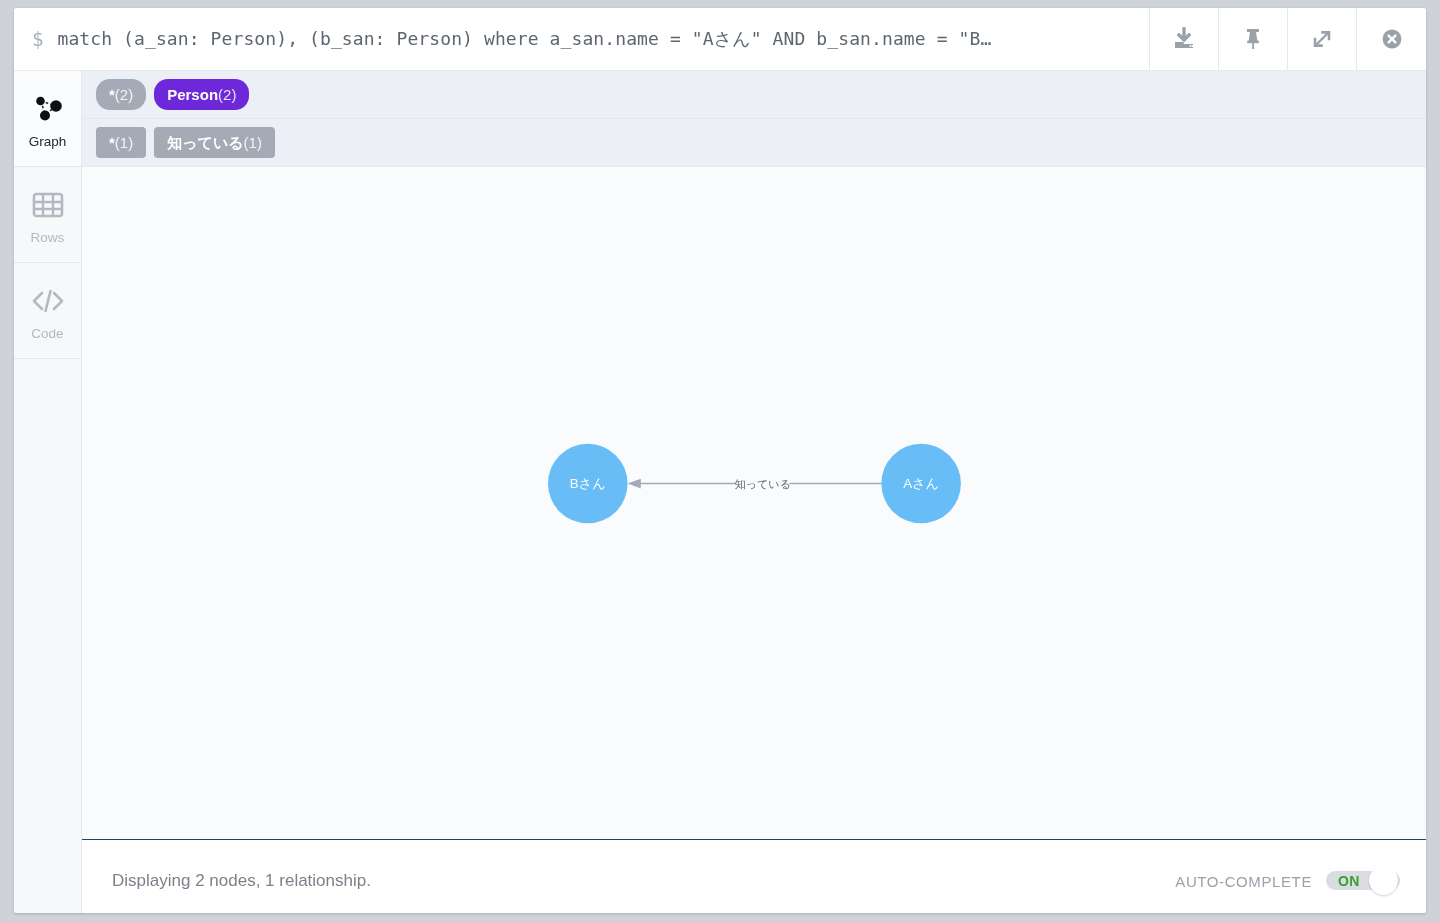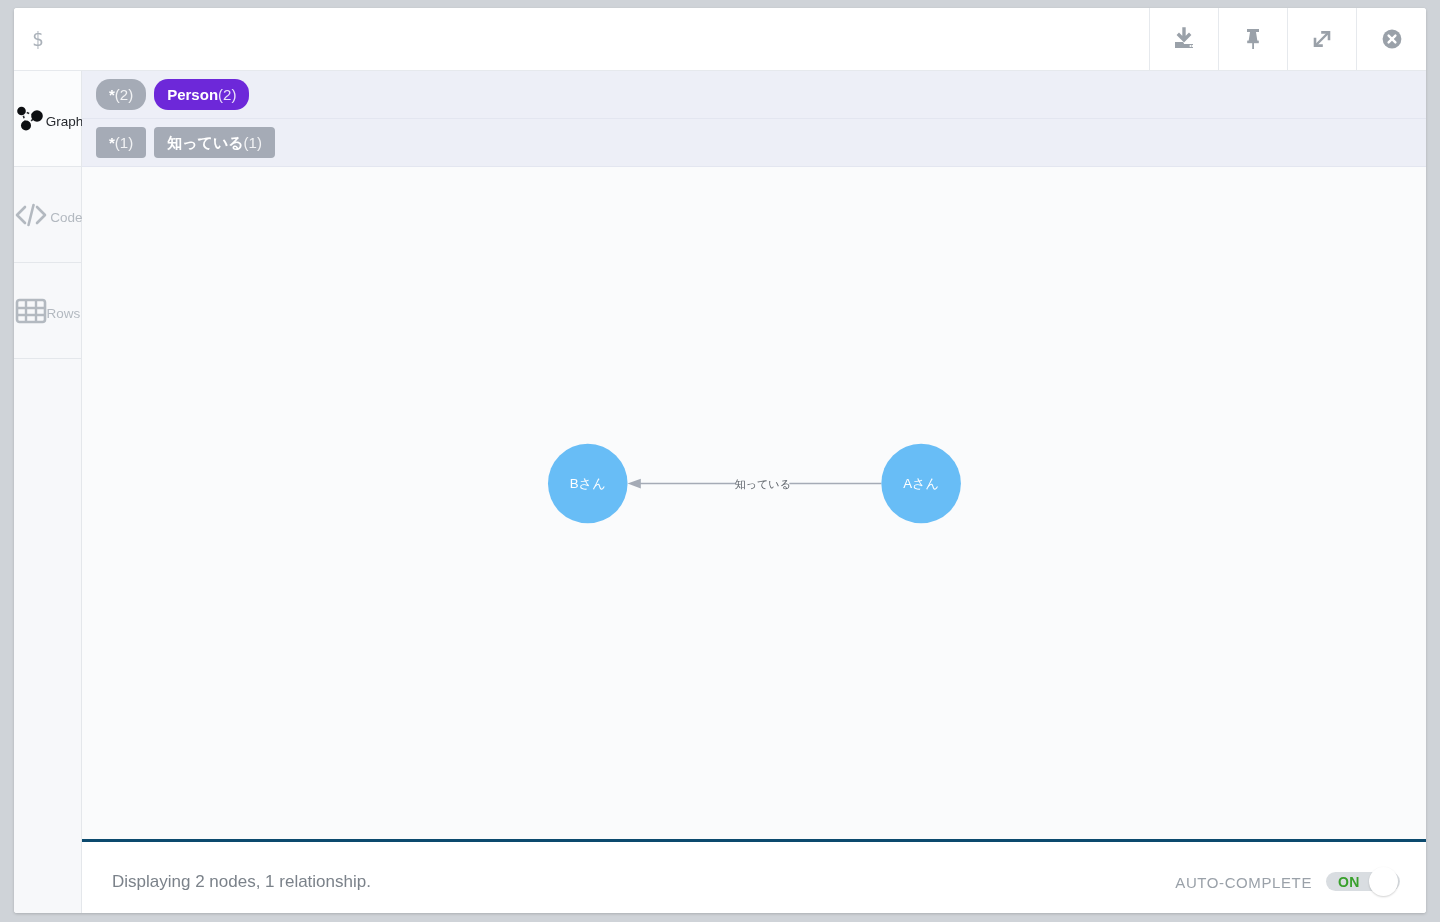--- a/index.html
+++ b/index.html
@@ -78,21 +78,21 @@
     width: 68px;
     min-width: 68px;
     background: #f7f8fa;
     border-right: 1px solid #e4e7eb;
     display: flex;
     flex-direction: column;
   }
   .side-item {
     height: 96px;
     display: flex;
-    flex-direction: row;
+    flex-direction: column;
     align-items: center;
     justify-content: center;
     border-bottom: 1px solid #e4e7eb;
     cursor: pointer;
     color: #b3b9c0;
   }
   .side-item.active { background: #fbfcfd; color: #2b2e33; }
   .side-icon { height: 40px; display: flex; align-items: center; justify-content: center; }
   .side-label { font-size: 13.5px; margin-top: 5px; }
   .side-item.active .side-label { color: #26292e; }
@@ -146,21 +146,21 @@
     font-family: "Liberation Sans", sans-serif;
     font-size: 12.5px;
     fill: #5b6168;
   }
 
   
   .footer {
     height: 74px;
     min-height: 74px;
     background: #ffffff;
-    border-top: 3px solid #0c4a6e;
+    border-top: 1px solid #0c4a6e;
     display: flex;
     align-items: center;
     justify-content: space-between;
     padding: 8px 26px 0 30px;
   }
   .status-text { font-size: 17px; color: #7b828a; }
   .ac-wrap { display: flex; align-items: flex-end; gap: 14px; }
   .ac-label {
     font-size: 15px;
     color: #9aa1a9;
@@ -196,20 +196,21 @@
   }
 </style>
 </head>
 <body>
 
 <div id="app">
 
   <div class="editor-bar">
     <div class="editor-input-wrap">
       <span class="prompt-sigil">$</span>
+      <span class="query-text">match (a_san: Person), (b_san: Person) where a_san.name = "Aさん" AND b_san.name = "B…</span>
     </div>
     <div class="editor-actions">
 
       <div class="editor-btn">
         <span>
           <svg width="26" height="26" viewBox="0 0 26 26">
             <path d="M13 3 v9 M13 14 l-5 -5 M13 14 l5 -5" stroke="#9aa1a9" stroke-width="3.4" fill="none" stroke-linecap="square"></path>
             <path d="M4 16 h8 l1.2 2 h8.8 v4 H4 z" fill="#9aa1a9"></path>
             <circle cx="19.4" cy="20" r="0.9" fill="#ffffff"></circle>
             <circle cx="21.4" cy="20" r="0.9" fill="#ffffff"></circle>
@@ -261,37 +262,37 @@
             <circle cx="9.5" cy="8" r="4.3" fill="#0d0f12"></circle>
             <circle cx="25" cy="13" r="5.8" fill="#0d0f12"></circle>
             <circle cx="14" cy="22.5" r="5" fill="#0d0f12"></circle>
           </svg>
         </span>
         <span class="side-label">Graph</span>
       </div>
 
       <div class="side-item">
         <span class="side-icon">
+          <svg width="32" height="28" viewBox="0 0 32 28">
+            <rect x="2" y="3" width="28" height="22" rx="2.5" fill="none" stroke="#b3b9c0" stroke-width="2.6"></rect>
+            <path d="M2 11 H30 M2 18 H30 M11 3 V25 M21 3 V25" stroke="#b3b9c0" stroke-width="2.4"></path>
+          </svg>
+        </span>
+        <span class="side-label">Rows</span>
+      </div>
+
+      <div class="side-item">
+        <span class="side-icon">
           <svg width="38" height="28" viewBox="0 0 38 28">
             <path d="M13 6 L5 14 L13 22" stroke="#b3b9c0" stroke-width="2.6" fill="none" stroke-linecap="round" stroke-linejoin="round"></path>
             <path d="M25 6 L33 14 L25 22" stroke="#b3b9c0" stroke-width="2.6" fill="none" stroke-linecap="round" stroke-linejoin="round"></path>
             <path d="M21.5 4 L16.5 24" stroke="#b3b9c0" stroke-width="2.6" stroke-linecap="round"></path>
           </svg>
         </span>
         <span class="side-label">Code</span>
-      </div>
-
-      <div class="side-item">
-        <span class="side-icon">
-          <svg width="32" height="28" viewBox="0 0 32 28">
-            <rect x="2" y="3" width="28" height="22" rx="2.5" fill="none" stroke="#b3b9c0" stroke-width="2.6"></rect>
-            <path d="M2 11 H30 M2 18 H30 M11 3 V25 M21 3 V25" stroke="#b3b9c0" stroke-width="2.4"></path>
-          </svg>
-        </span>
-        <span class="side-label">Rows</span>
       </div>
 
     </div>
 
     <div class="right-col">
 
       <div class="legend-row">
         <span class="chip node">
           <span class="cname">*</span>
             <span class="ccount">(2)</span>

